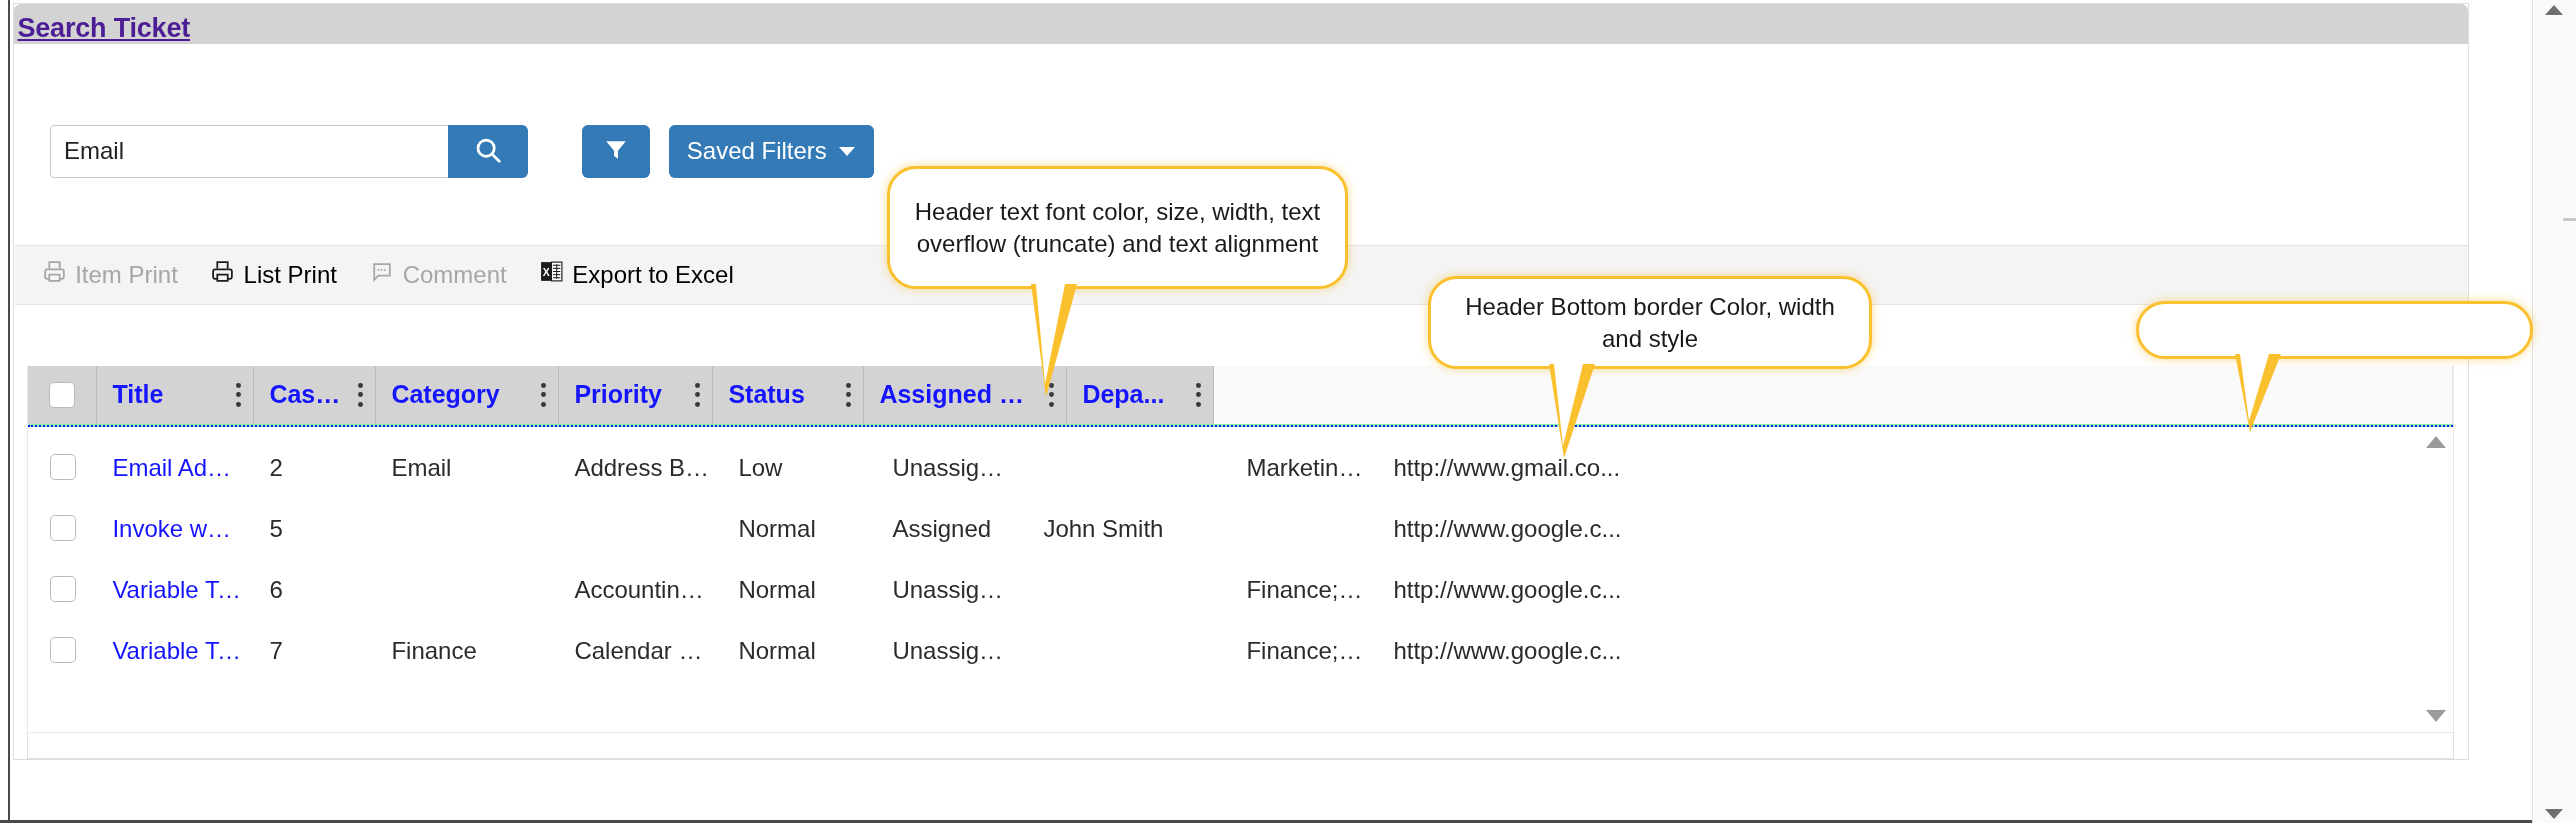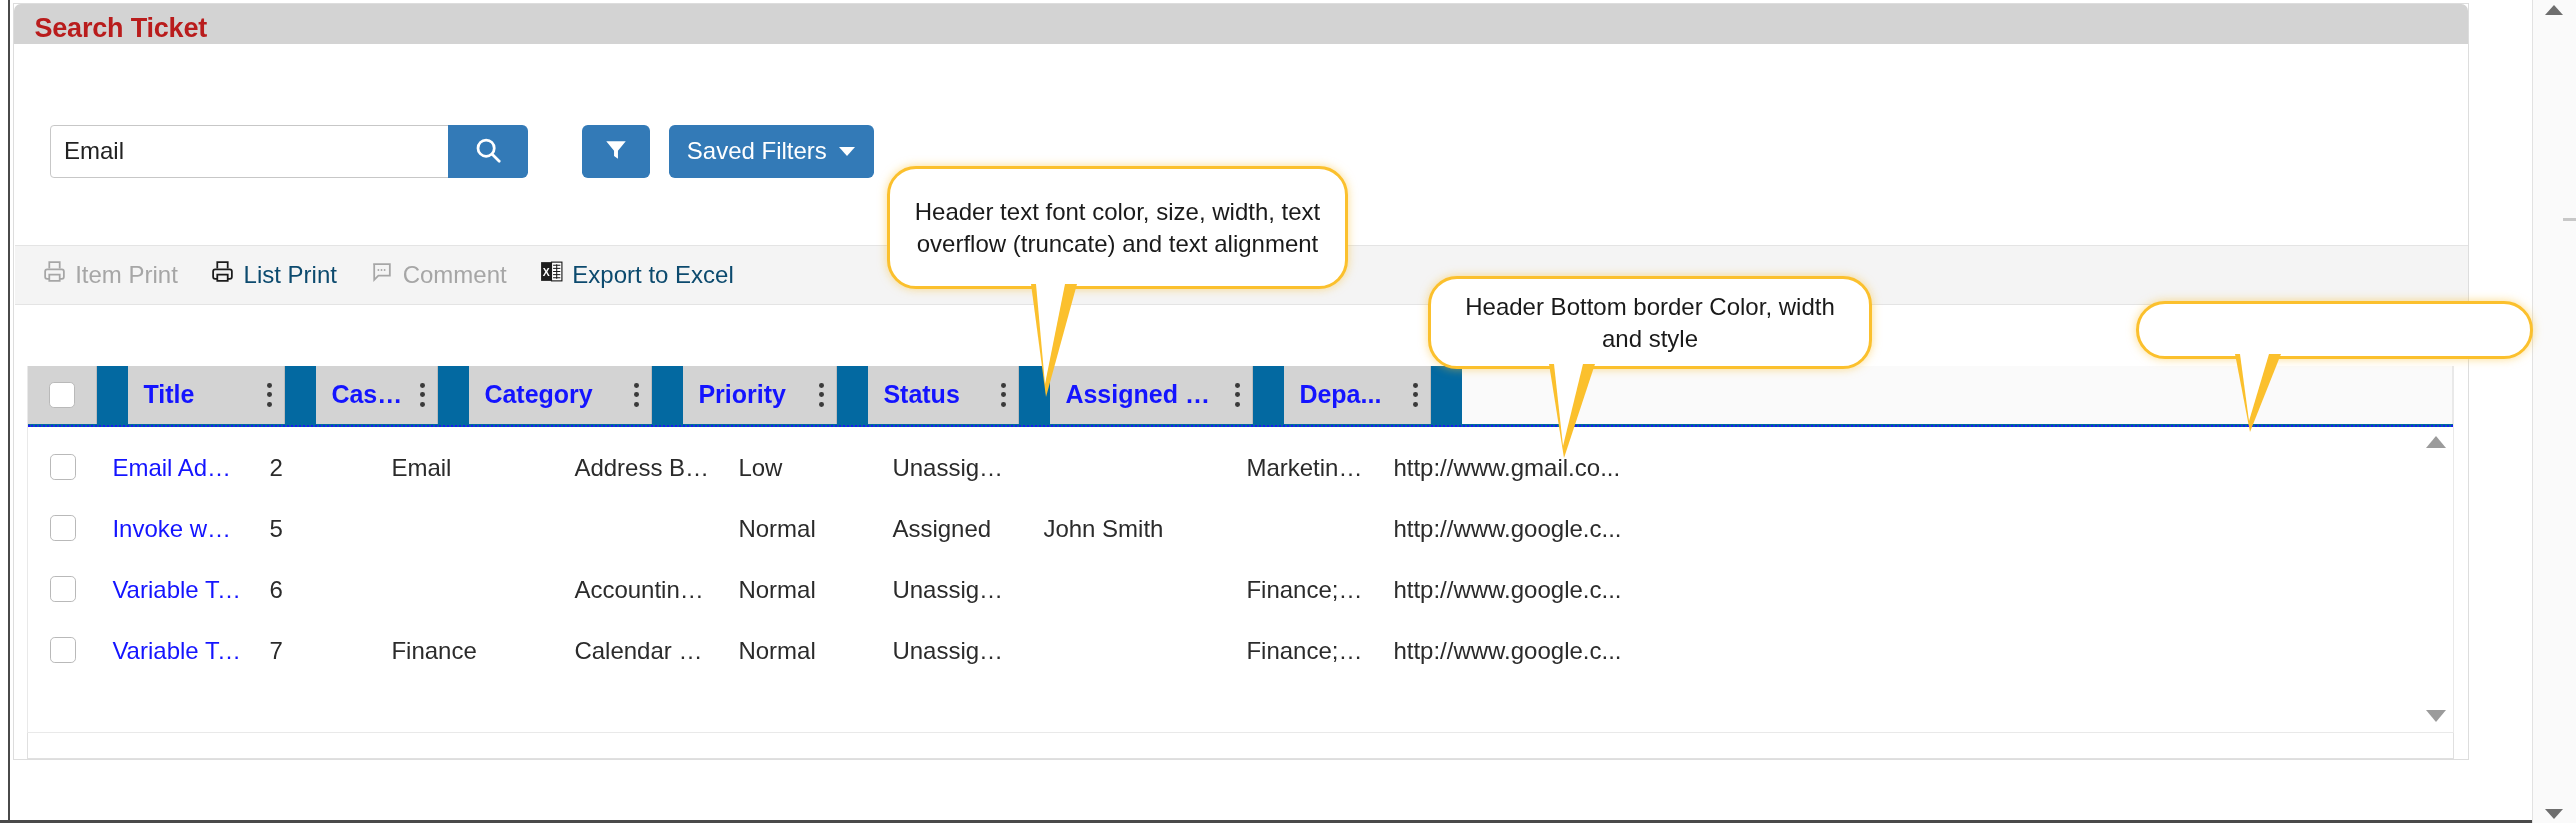--- a/index.html
+++ b/index.html
@@ -91,26 +91,27 @@
     position: absolute;
     left: 0; top: 0;
     width: 2454px; height: 40px;
     background: #d3d3d3;
     border-top-left-radius: 6.8px;
     border-top-right-radius: 6.8px;
     box-sizing: border-box;
   }
   .card-title {
     position: absolute;
-    left: 21px; top: 8.7px;
+    left: 4px; top: 8.7px;
     font-size: 27px;
     font-weight: bold;
-    color: #b91c1c;
+    color: #4c1d95;
     letter-spacing: -0.2px;
     white-space: nowrap;
+    text-decoration: underline;
   }
 
   
   .gear-corner {
     position: absolute;
     right: 1px; top: 41px;
     width: 58px; height: 53px;
     background: #337ab7;
     border-bottom-left-radius: 56px;
     overflow: hidden;
@@ -198,21 +199,21 @@
     padding-left: 27px;
     gap: 32px;
   }
   .cmd-item {
     display: flex;
     align-items: center;
     gap: 8.7px;
     font-size: 24px;
     white-space: nowrap;
     cursor: pointer;
-    color: #0c4a6e;
+    color: #000000;
   }
   .cmd-item.disabled {
     color: #a6a6a6;
     cursor: default;
   }
 
   
   .group-panel {
     position: absolute;
     left: 13.5px; top: 302px;
@@ -236,25 +237,24 @@
     width: 2427px; height: 367px;
     border: 1px solid #e9e9e9;
     border-top: none;
     box-sizing: border-box;
     background: #ffffff;
     overflow: hidden;
   }
   .grid-header {
     position: relative;
     height: 61px;
-    background: #0369a1;
+    background: #86efac;
     border-bottom: 2.9px dotted #1a1aef;
     box-sizing: border-box;
     display: flex;
-    gap: 31px;
   }
   .hcell {
     background: #d3d3d3;
     border-right: 1px solid #bcbcbc;
     box-sizing: border-box;
     display: flex;
     align-items: center;
     justify-content: space-between;
     padding: 0 12.5px 0 15.4px;
     height: 58px;

